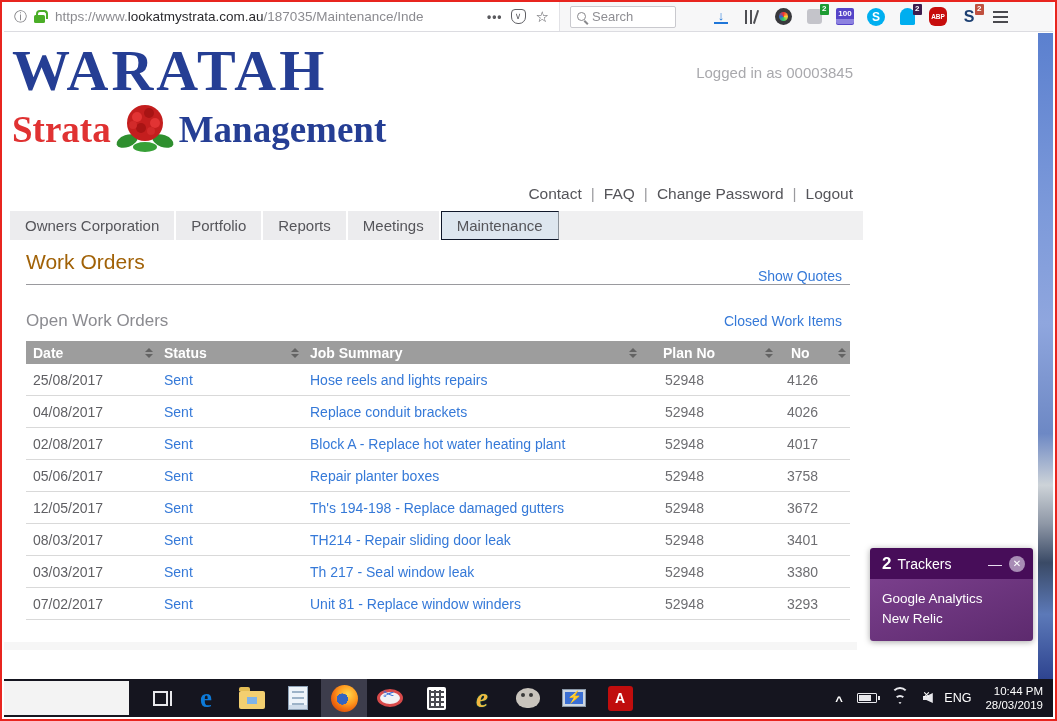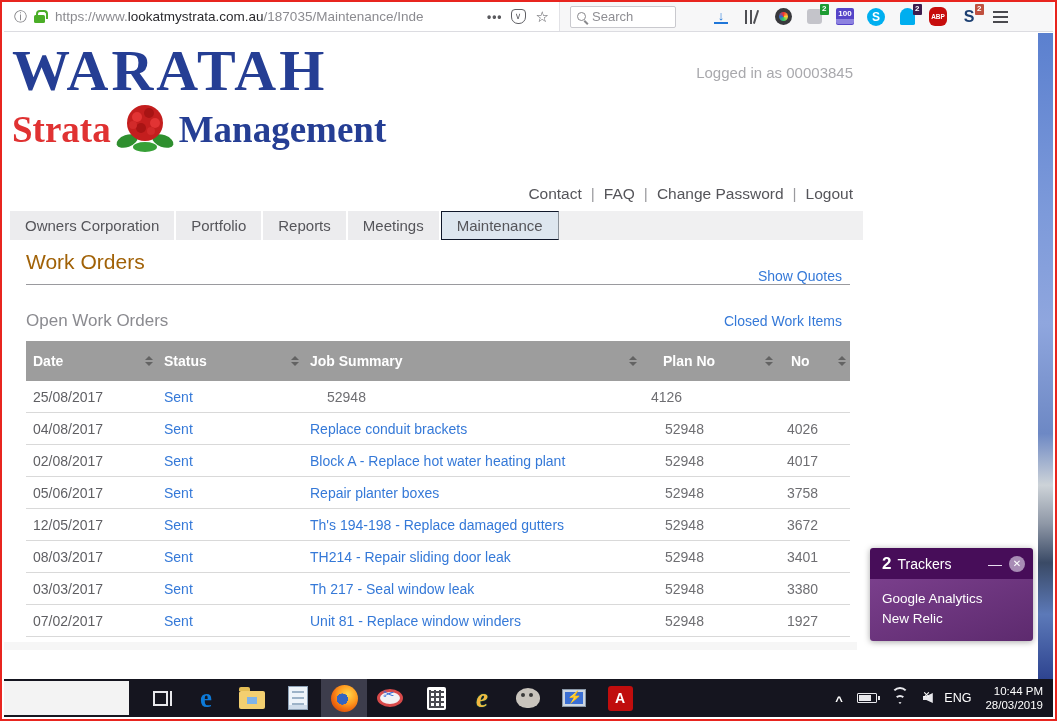--- a/index.html
+++ b/index.html
@@ -67,21 +67,21 @@
 
   .page-title { position:absolute; left:22px; top:217px; font-size:21px; color:#a16207; }
   .title-rule { position:absolute; left:22px; top:251px; width:824px; border-top:1px solid #9a9a9e; }
   .show-quotes { position:absolute; top:225px; right:211px; font-size:14px;margin-top:10px; }
   .section-title { position:absolute; left:22px; top:278px; font-size:17px; color:#8b8b90; }
   .closed-link { position:absolute; top:280px; right:211px; font-size:14px; }
   a.blue { color:#3579d8; text-decoration:none; }
 
   
   .wo-table { position:absolute; left:22px; top:308px; width:824px; font-size:14px; }
-  .thead { display:grid; grid-template-columns:131px 146px 338px 136px 73px; background:#9d9d9d; color:#fff; height:40px; align-items:center; }
+  .thead { display:grid; grid-template-columns:131px 146px 338px 136px 73px; background:#9d9d9d; color:#fff; height:23px; align-items:center; }
   .th { display:flex; align-items:center; justify-content:space-between; padding:0 4px 0 7px; font-weight:bold; height:100%; cursor:pointer; }
   .th.plan { padding-left:22px; } .th.no { padding-left:14px; }
   .sort { display:flex; flex-direction:column; gap:2px; margin-left:4px; }
   .sort i { width:0; height:0; border-left:4px solid transparent; border-right:4px solid transparent; }
   .sort i.up { border-bottom:4px solid #636363; }
   .sort i.down { border-top:4px solid #636363; }
   .row { display:grid; grid-template-columns:131px 146px 338px 136px 73px; height:32px; align-items:center; border-bottom:1px solid #d9d9d9; }
   .cell { padding-left:7px; }
   .cell.date { color:#5f5f63; }
   .cell.num { color:#6e6e72; padding-left:24px; }
@@ -280,20 +280,21 @@
             <span class="sort">
               <i class="up"></i>
               <i class="down"></i>
             </span>
           </div>
         </div>
       <div>
   <div class="row">
     <span class="cell date">25/08/2017</span>
     <a href="#" class="cell blue">Sent</a>
+    <a href="#" class="cell blue">Hose reels and lights repairs</a>
     <span class="cell num">52948</span>
     <span class="cell num2">4126</span>
   </div>
 
   <div class="row">
     <span class="cell date">04/08/2017</span>
     <a href="#" class="cell blue">Sent</a>
     <a href="#" class="cell blue">Replace conduit brackets</a>
     <span class="cell num">52948</span>
     <span class="cell num2">4026</span>
@@ -337,21 +338,21 @@
     <a href="#" class="cell blue">Th 217 - Seal window leak</a>
     <span class="cell num">52948</span>
     <span class="cell num2">3380</span>
   </div>
 
   <div class="row">
     <span class="cell date">07/02/2017</span>
     <a href="#" class="cell blue">Sent</a>
     <a href="#" class="cell blue">Unit 81 - Replace window winders</a>
     <span class="cell num">52948</span>
-    <span class="cell num2">1927</span>
+    <span class="cell num2">3293</span>
   </div>
 </div>
     </div>
 
     <div class="trackers">
       <div class="trk-head">
         <span class="trk-count">2</span>
         <span class="trk-label">Trackers</span>
         <span class="trk-min">—</span>
         <span class="trk-close">✕</span>

